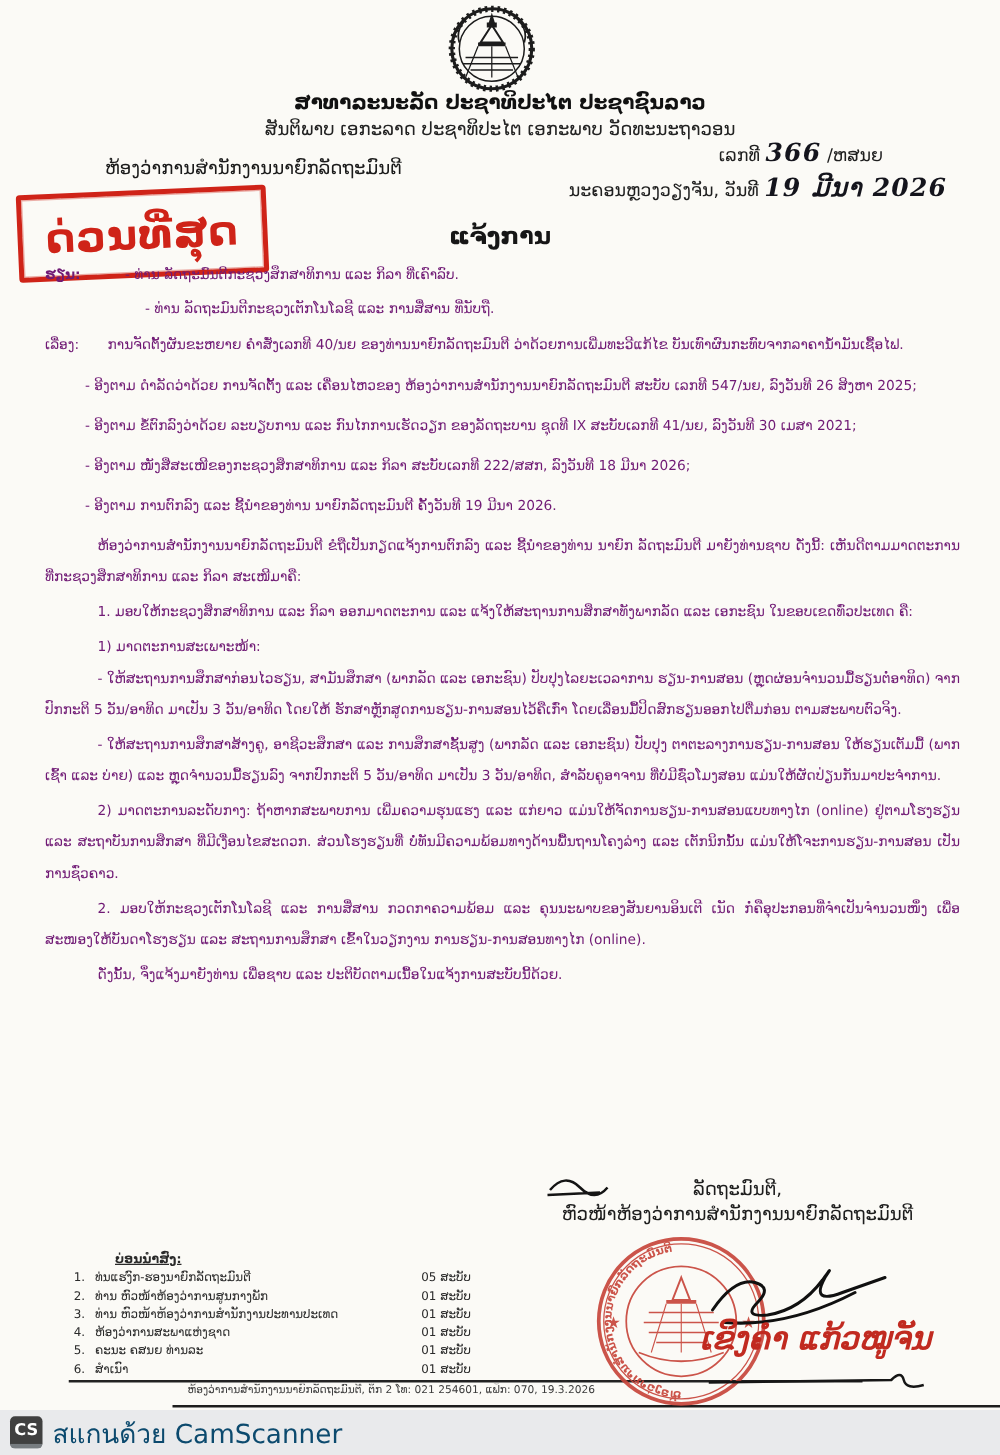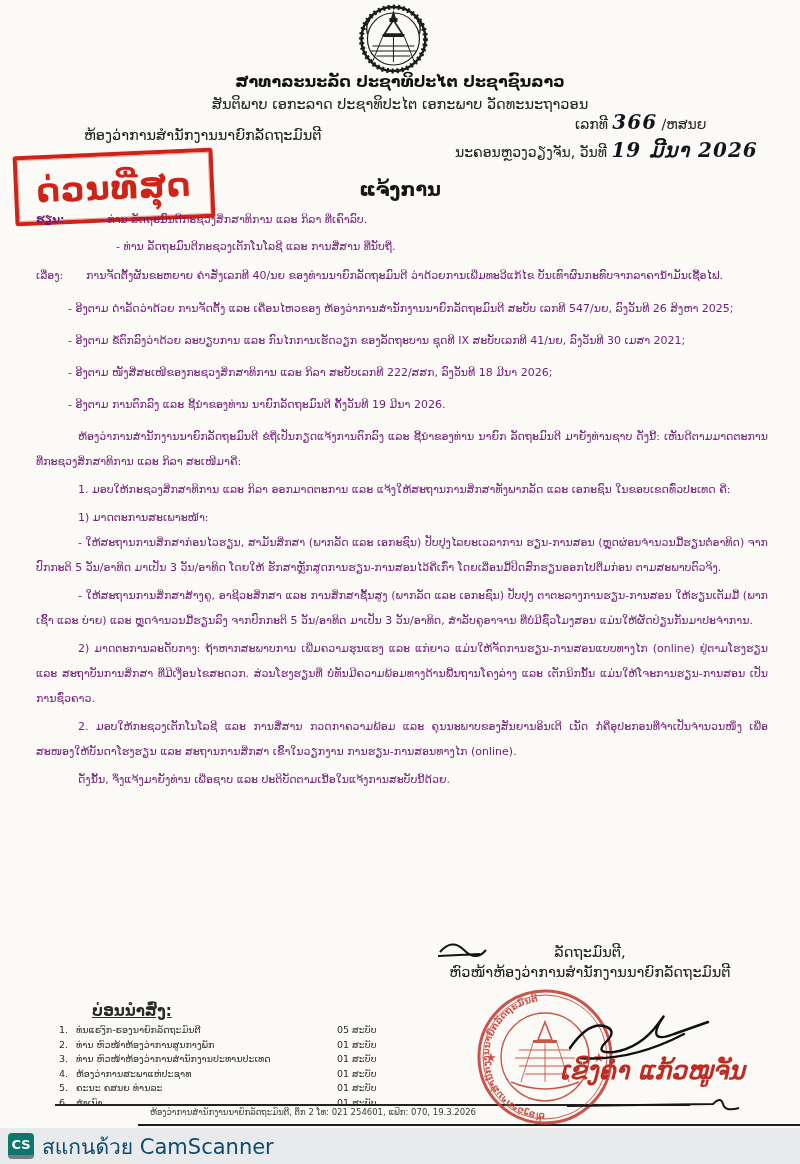--- a/index.html
+++ b/index.html
@@ -49,33 +49,33 @@
   .sig-title{position:relative;z-index:3;}
   .sig-pos{position:relative;z-index:3;margin-top:4px;}
   .seal{position:absolute;top:982px;left:455px;z-index:1;opacity:.92;}
   .sig-stroke{position:absolute;top:930px;left:420px;z-index:4;}
   .sig-name{position:absolute;top:1056px;left:560px;z-index:5;width:230px;
     color:#c12a20;font-size:25px;font-weight:700;white-space:nowrap;
     font-family:"DejaVu Serif","Liberation Serif",serif;font-style:italic;}
   .name-underline{position:absolute;top:1094px;left:565px;z-index:5;}
   
   .dist{position:absolute;top:1002px;left:42px;width:345px;font-size:9.5px;color:#2a2a2a;}
-  .dist-heading{font-weight:700;font-size:15px;text-decoration:underline;margin-left:50px;margin-bottom:4px;}
+  .dist-heading{font-weight:700;font-size:10px;text-decoration:underline;margin-left:50px;margin-bottom:4px;}
   .dist-row{display:flex;margin-bottom:3.5px;}
   .dist-no{flex:0 0 26px;text-align:right;padding-right:8px;}
   .dist-text{flex:1;}
   .dist-copies{flex:0 0 50px;text-align:left;}
   .dist-rule{position:absolute;top:1104px;left:55px;width:635px;height:2px;background:#222;}
   .footer-line{position:absolute;top:1107px;left:150px;width:560px;font-size:8.5px;
     color:#3a3a3a;white-space:nowrap;overflow:hidden;}
   .bottom-rule{position:absolute;top:1124px;left:138px;width:662px;height:2px;background:#1d1d1d;}
   
   .cam-bar{position:absolute;left:0;right:0;bottom:0;height:36px;background:#e9eaec;
     display:flex;align-items:center;padding-left:8px;}
-  .cs-badge{width:26px;height:26px;background:#0f766e;border-radius:4px;color:#fff;
+  .cs-badge{width:26px;height:26px;background:#404040;border-radius:4px;color:#fff;
     display:flex;align-items:center;justify-content:center;font-size:13px;font-weight:700;
     border-bottom:4px solid #777c80;box-sizing:border-box;}
   .cam-text{margin-left:8px;color:#0c4a6e;font-size:21px;text-align:right;}
 </style>
 </head>
 <body>
 
 <div class="page">
 
   <div class="emblem">
@@ -196,21 +196,21 @@
       <span class="dist-text">ທ່ານ ຫົວໜ້າຫ້ອງວ່າການສູນກາງພັກ</span>
       <span class="dist-copies">01 ສະບັບ</span>
     </div>
     <div class="dist-row">
       <span class="dist-no">3.</span>
       <span class="dist-text">ທ່ານ ຫົວໜ້າຫ້ອງວ່າການສຳນັກງານປະທານປະເທດ</span>
       <span class="dist-copies">01 ສະບັບ</span>
     </div>
     <div class="dist-row">
       <span class="dist-no">4.</span>
-      <span class="dist-text">ຫ້ອງວ່າການສະພາແຫ່ປະຊາທ</span>
+      <span class="dist-text">ຫ້ອງວ່າການສະພາແຫ່ງຊາດ</span>
       <span class="dist-copies">01 ສະບັບ</span>
     </div>
     <div class="dist-row">
       <span class="dist-no">5.</span>
       <span class="dist-text">ຄະນະ ຄສນຍ ທ່ານລະ</span>
       <span class="dist-copies">01 ສະບັບ</span>
     </div>
     <div class="dist-row">
       <span class="dist-no">6.</span>
       <span class="dist-text">ສຳເນົາ</span>

